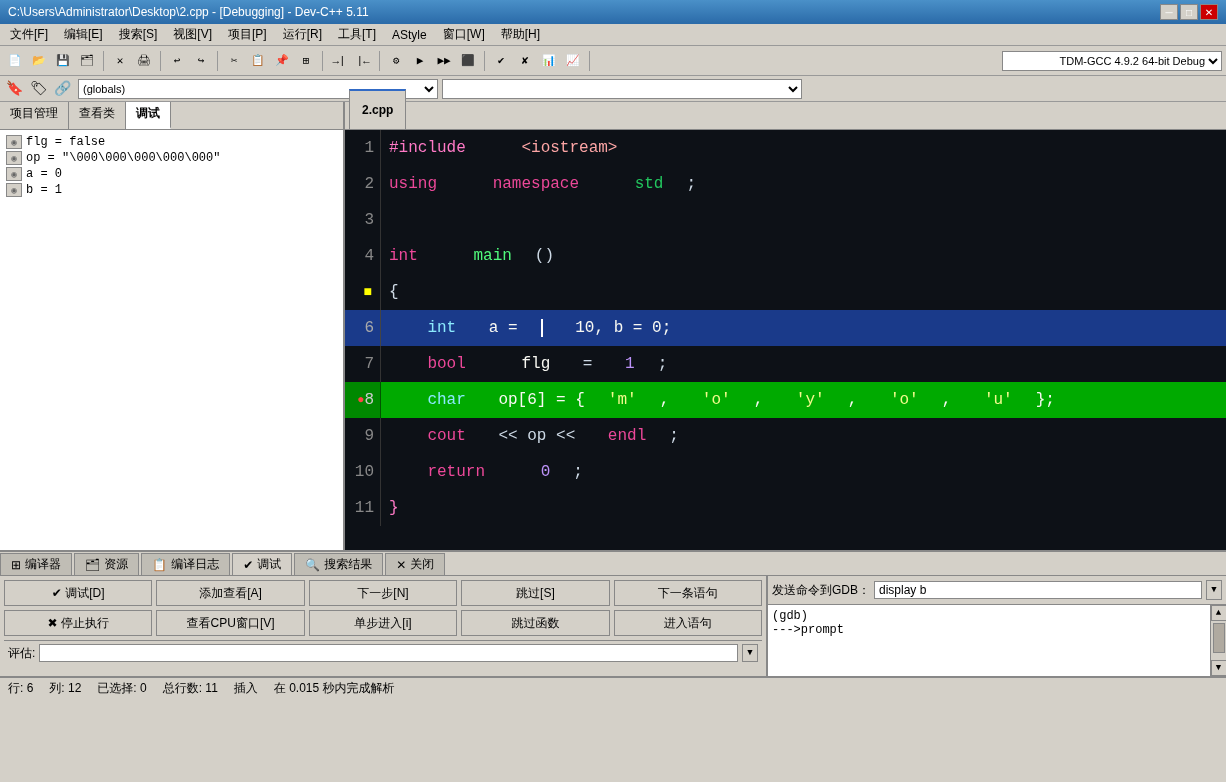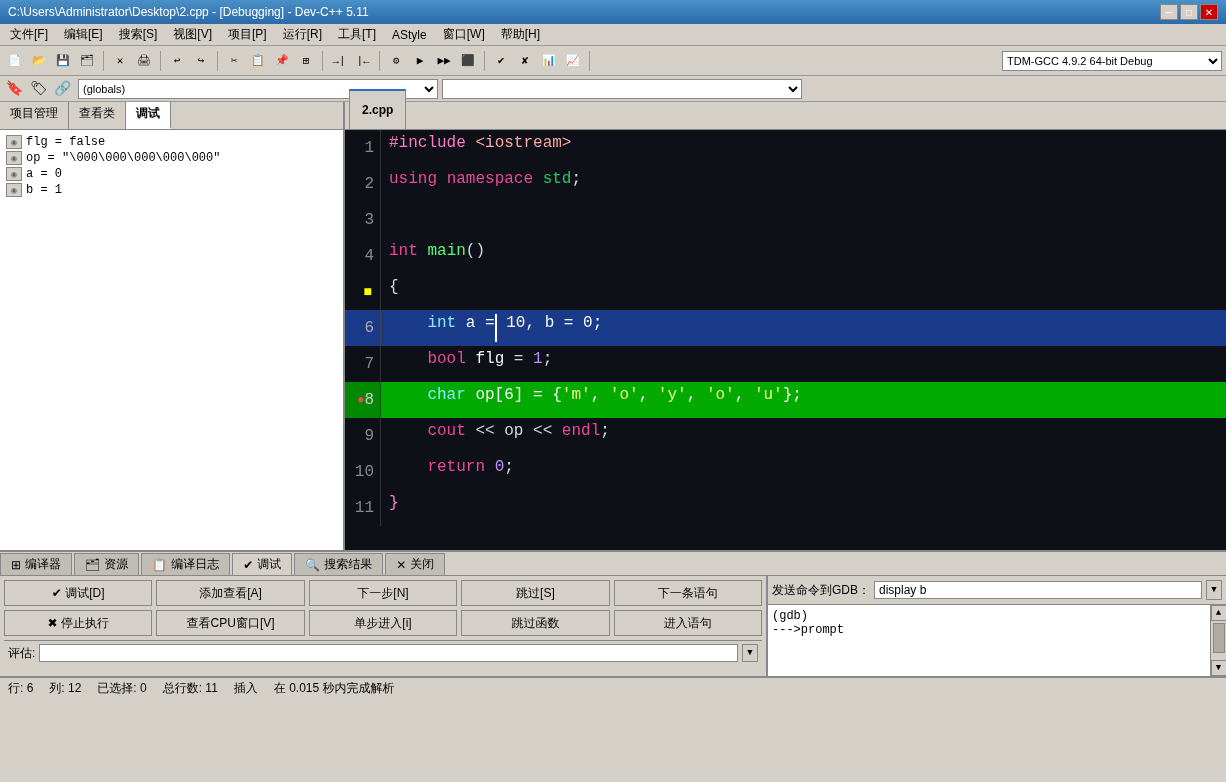--- a/index.html
+++ b/index.html
@@ -66,21 +66,21 @@
       padding: 2px 4px;
       display: flex; align-items: center; gap: 4px;
       height: 26px;
     }
     .dropdown-select {
       height: 20px; font-size: 11px;
       font-family: 'Segoe UI', sans-serif;
       background: white; border: 1px solid #888;
     }
     .dropdown-select-wide { width: 360px; }
-    .dropdown-select-right { width: 220px; margin-left: auto; }
+    .dropdown-select-right { width: 220px; margin-left: auto; text-align: right; }
     .tab-top {
       padding: 12px 12px;
       font-family: 'Segoe UI', sans-serif;
       font-size: 12px;
       cursor: pointer;
       background: #c0bdb5;
       border: 1px solid #888;
       border-bottom: none;
       margin-right: 2px;
     }
@@ -159,22 +159,23 @@
       color: #888;
       font-size: 16px;
       background: #0d1117;
       border-right: 1px solid #333;
       display: flex; align-items: center; justify-content: flex-end;
       padding-right: 6px;
     }
     .line-content {
       padding: 4px 8px;
       flex: 1;
-      display: flex; 
+      display: flex; align-items: center;
       white-space: pre;
+      gap: 23px;
     }
     .line-6 { background: #1a3a8a; }
     .line-8 { background: #00aa00; }
 
     
     .kw-pink { color: #ff79c6; }
     .kw-cyan { color: #ec4899; }
     .kw-green { color: #50fa7b; }
     .kw-white { color: #22c55e; }
     .include-str { color: #fca5a5; }

